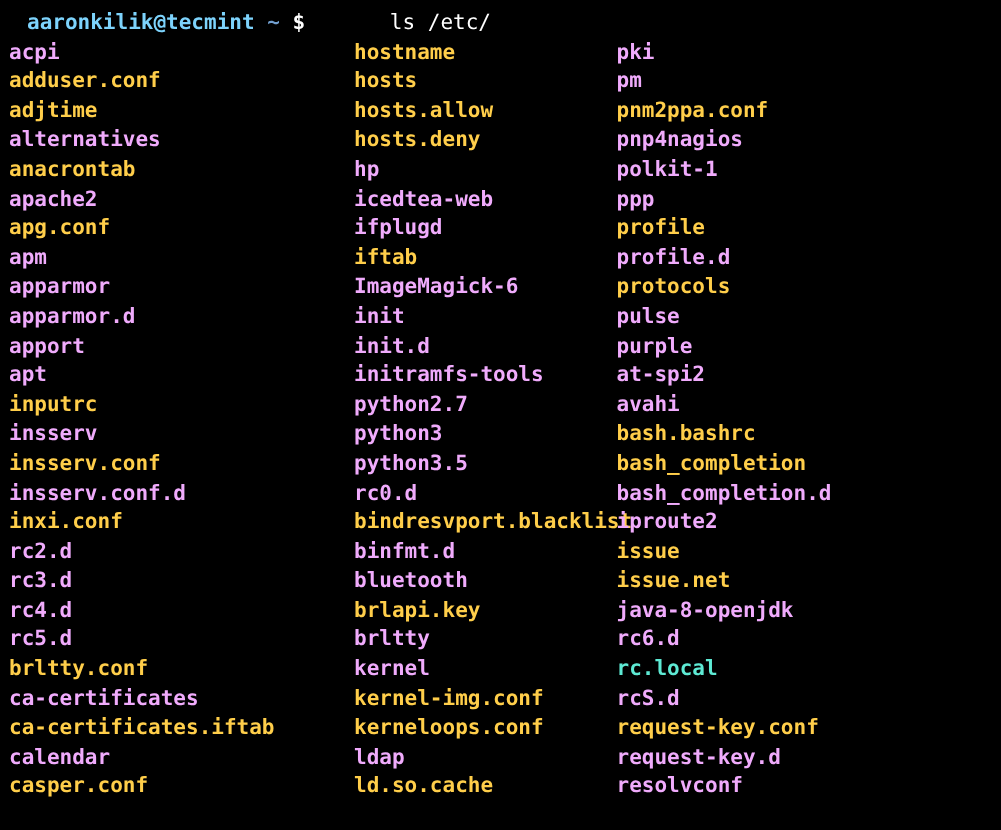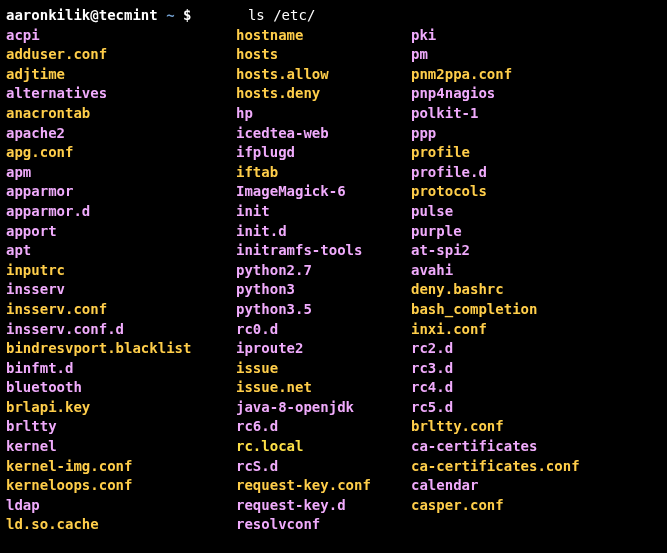--- a/index.html
+++ b/index.html
@@ -10,35 +10,35 @@
       line-height: 1.4;
       padding: 6px;
       width: 667px;
       height: 553px;
       overflow: hidden;
       font-weight: bold;
     }
     .prompt-line {
       white-space: nowrap;
     }
-    .user { color: #ffffff; }
+    .user { color: #7dd3fc; margin-left: 12px; }
     .tilde { color: #729fcf; }
     .dollar { color: #ffffff; }
     .command { color: #ffffff; font-weight: normal; margin-left: 48px; }
     .ls-output {
       display: grid;
       grid-template-columns: 230px 175px auto;
       column-gap: 0;
     }
     .entry {
       white-space: nowrap;
     }
     .dir { color: #f0abfc; }
     .file { color: #ffce4a; }
-    .exec { color: #fde047; }
+    .exec { color: #5eead4; }
   </style>
 </head>
 <body>
 
 <div class="prompt-line">
   <span class="user">aaronkilik@tecmint</span>
   <span class="tilde"> <span>~</span> </span><span class="dollar">$</span>
   <span class="command">ls /etc/</span>
 </div>
 
@@ -77,26 +77,27 @@
     <span class="entry dir">init.d</span>
     <span class="entry dir">purple</span>
     <span class="entry dir">apt</span>
     <span class="entry dir">initramfs-tools</span>
     <span class="entry dir">at-spi2</span>
     <span class="entry file">inputrc</span>
     <span class="entry dir">python2.7</span>
     <span class="entry dir">avahi</span>
     <span class="entry dir">insserv</span>
     <span class="entry dir">python3</span>
-    <span class="entry file">deny.bashrc</span>
+    <span class="entry file">bash.bashrc</span>
     <span class="entry file">insserv.conf</span>
     <span class="entry dir">python3.5</span>
     <span class="entry file">bash_completion</span>
     <span class="entry dir">insserv.conf.d</span>
     <span class="entry dir">rc0.d</span>
+    <span class="entry dir">bash_completion.d</span>
     <span class="entry file">inxi.conf</span>
     <span class="entry file">bindresvport.blacklist</span>
     <span class="entry dir">iproute2</span>
     <span class="entry dir">rc2.d</span>
     <span class="entry dir">binfmt.d</span>
     <span class="entry file">issue</span>
     <span class="entry dir">rc3.d</span>
     <span class="entry dir">bluetooth</span>
     <span class="entry file">issue.net</span>
     <span class="entry dir">rc4.d</span>
@@ -104,21 +105,21 @@
     <span class="entry dir">java-8-openjdk</span>
     <span class="entry dir">rc5.d</span>
     <span class="entry dir">brltty</span>
     <span class="entry dir">rc6.d</span>
     <span class="entry file">brltty.conf</span>
     <span class="entry dir">kernel</span>
     <span class="entry exec">rc.local</span>
     <span class="entry dir">ca-certificates</span>
     <span class="entry file">kernel-img.conf</span>
     <span class="entry dir">rcS.d</span>
-    <span class="entry file">ca-certificates.conf</span>
+    <span class="entry file">ca-certificates.iftab</span>
     <span class="entry file">kerneloops.conf</span>
     <span class="entry file">request-key.conf</span>
     <span class="entry dir">calendar</span>
     <span class="entry dir">ldap</span>
     <span class="entry dir">request-key.d</span>
     <span class="entry file">casper.conf</span>
     <span class="entry file">ld.so.cache</span>
     <span class="entry dir">resolvconf</span>
   </div>
 

